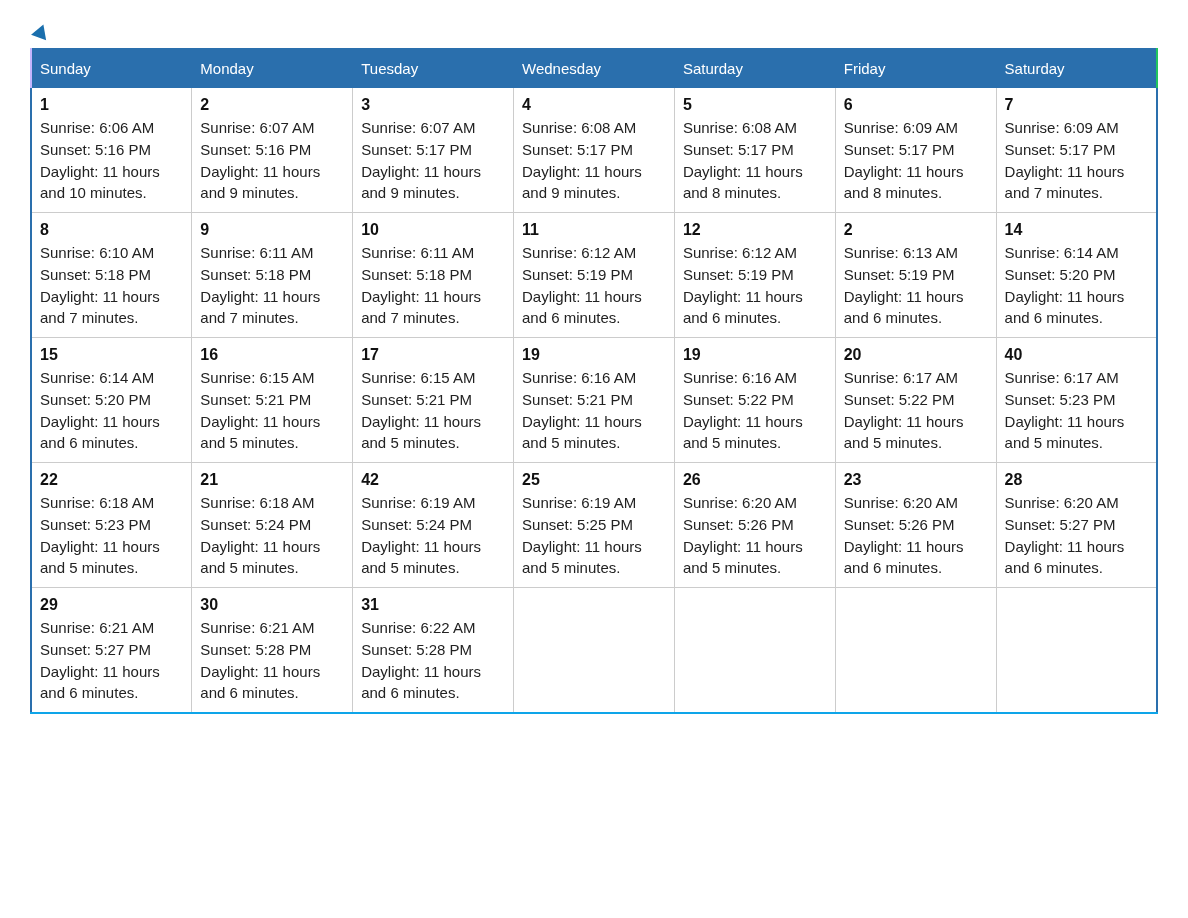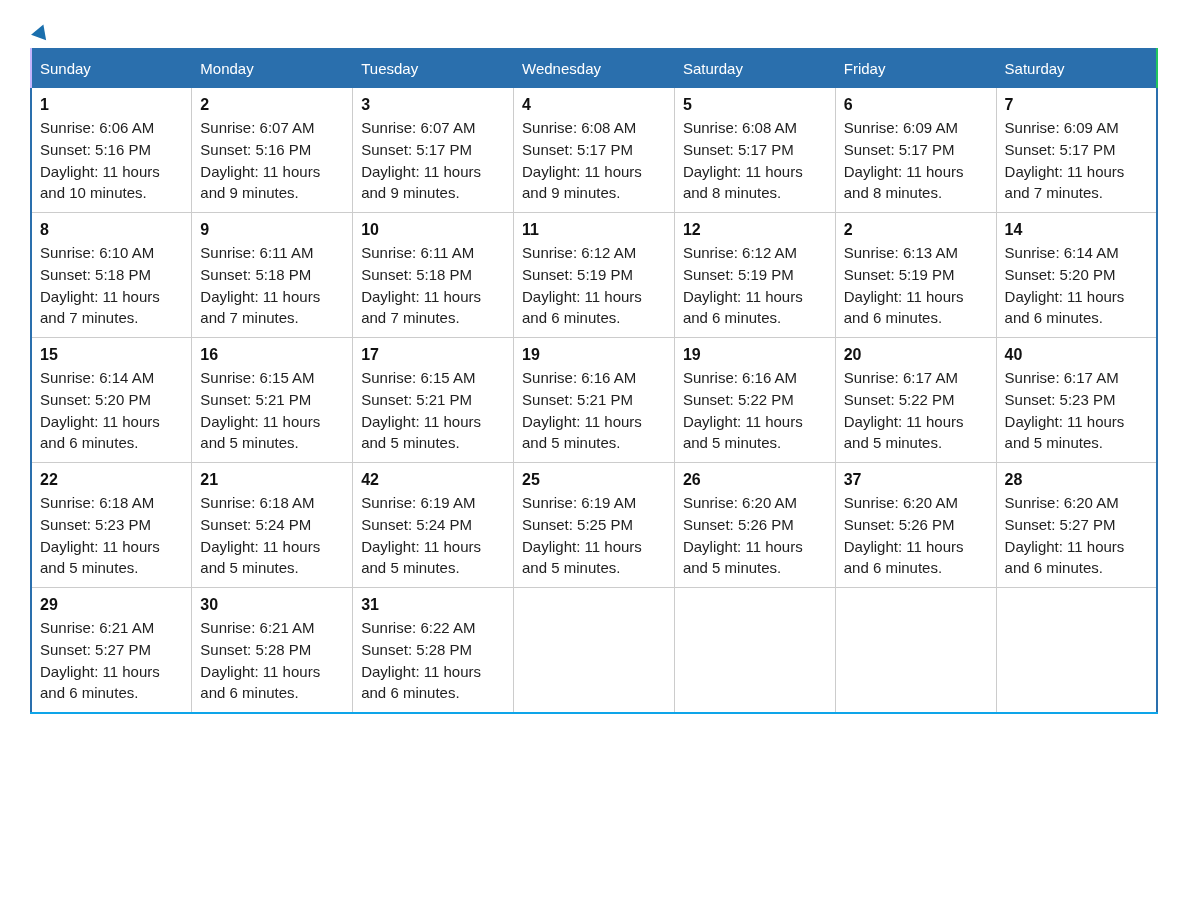--- a/index.html
+++ b/index.html
@@ -245,21 +245,21 @@
         </td>
         <td>
           <span class="day-num">25</span>
           <div class="day-info">Sunrise: 6:19 AM<br>Sunset: 5:25 PM<br>Daylight: 11 hours<br>and 5 minutes.</div>
         </td>
         <td>
           <span class="day-num">26</span>
           <div class="day-info">Sunrise: 6:20 AM<br>Sunset: 5:26 PM<br>Daylight: 11 hours<br>and 5 minutes.</div>
         </td>
         <td>
-          <span class="day-num">37</span>
+          <span class="day-num">23</span>
           <div class="day-info">Sunrise: 6:20 AM<br>Sunset: 5:26 PM<br>Daylight: 11 hours<br>and 6 minutes.</div>
         </td>
         <td>
           <span class="day-num">28</span>
           <div class="day-info">Sunrise: 6:20 AM<br>Sunset: 5:27 PM<br>Daylight: 11 hours<br>and 6 minutes.</div>
         </td>
       </tr>
       <tr>
         <td>
           <span class="day-num">29</span>

